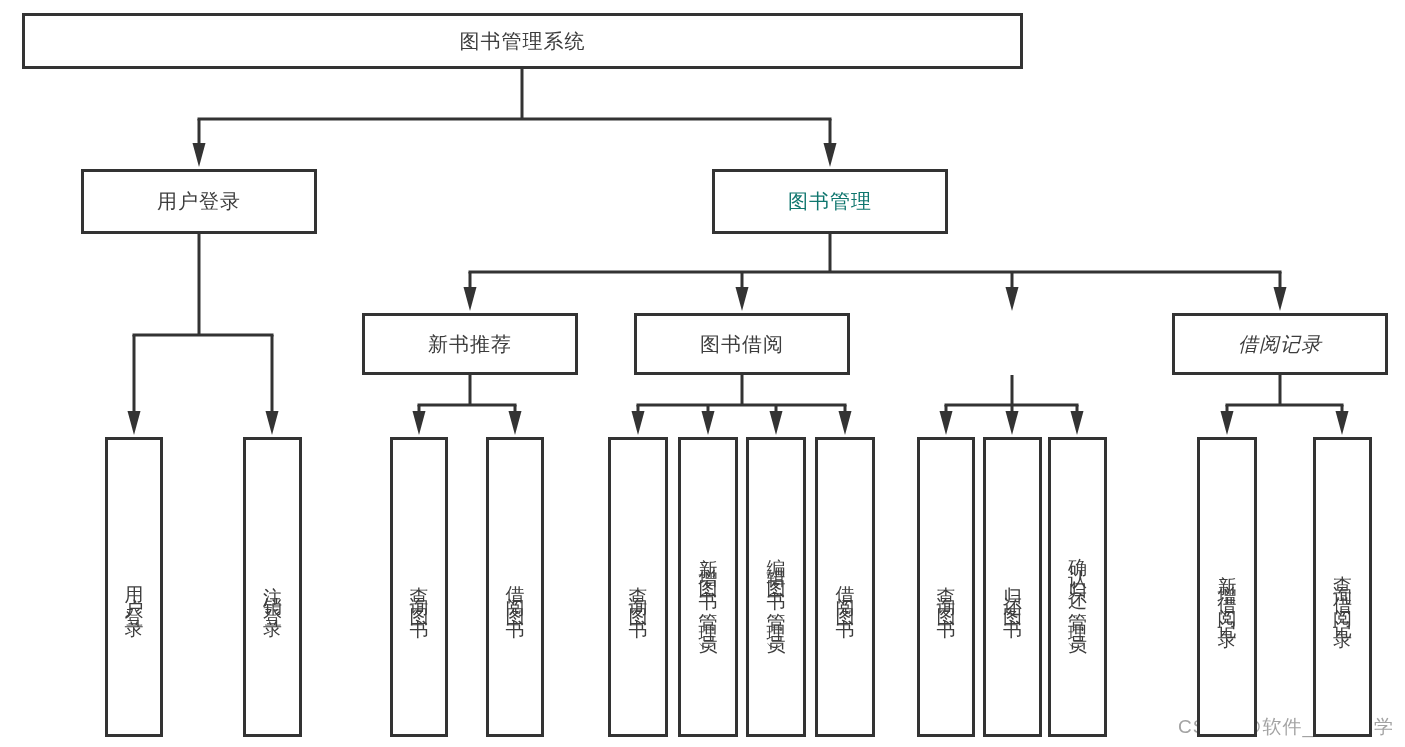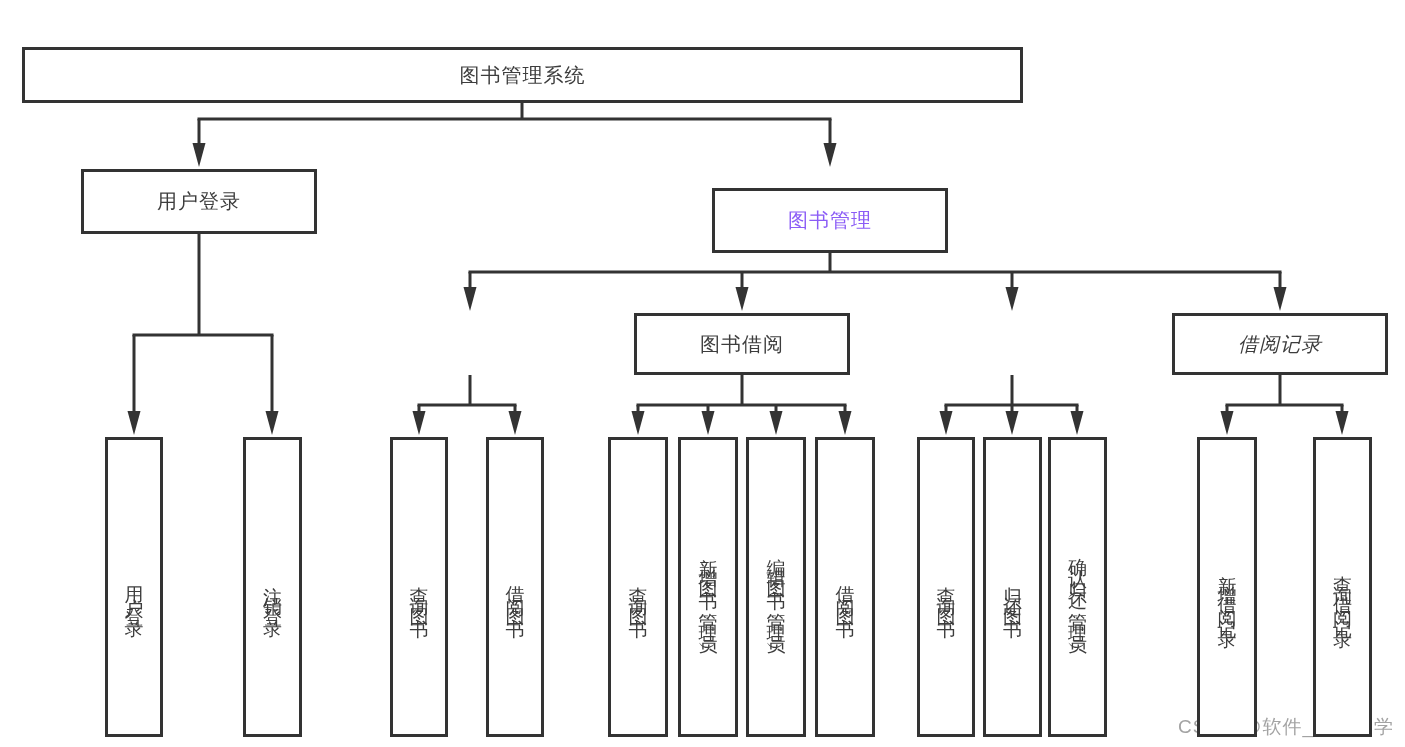--- a/index.html
+++ b/index.html
@@ -93,28 +93,31 @@
       <line x1="1077" y1="405" x2="1077" y2="415" stroke="#333333" stroke-width="3"></line>
       <polygon points="1070.5,411 1083.5,411 1077,435" fill="#333333"></polygon>
       <line x1="1280" y1="375" x2="1280" y2="405" stroke="#333333" stroke-width="3"></line>
       <line x1="1225.5" y1="405" x2="1343.5" y2="405" stroke="#333333" stroke-width="3"></line>
       <line x1="1227" y1="405" x2="1227" y2="415" stroke="#333333" stroke-width="3"></line>
       <polygon points="1220.5,411 1233.5,411 1227,435" fill="#333333"></polygon>
       <line x1="1342" y1="405" x2="1342" y2="415" stroke="#333333" stroke-width="3"></line>
       <polygon points="1335.5,411 1348.5,411 1342,435" fill="#333333"></polygon>
     </svg>
   <div class="watermark" style="left: 1178px; top: 714px; color: rgb(163, 163, 163);">CSDN @软件_小贺同学</div>
-<div class="node" style="left: 22px; top: 13px; width: 1001px; height: 56px; border-color: rgb(51, 51, 51); color: rgb(61, 61, 61); margin-top: 34px;">
+<div class="node" style="left: 22px; top: 13px; width: 1001px; height: 56px; border-color: rgb(51, 51, 51); color: rgb(61, 61, 61);">
       <span class="label">图书管理系统</span>
     </div>
     <div class="node" style="left: 81px; top: 169px; width: 236px; height: 65px; border-color: rgb(51, 51, 51); color: rgb(61, 61, 61);">
       <span class="label">用户登录</span>
     </div>
-    <div class="node" style="left: 712px; top: 169px; width: 236px; height: 65px; border-color: rgb(51, 51, 51); color: #8b5cf6; margin-top: 19px;">
+    <div class="node" style="left: 712px; top: 169px; width: 236px; height: 65px; border-color: rgb(51, 51, 51); color: #0f766e;">
       <span class="label">图书管理</span>
+    </div>
+    <div class="node" style="left: 362px; top: 313px; width: 216px; height: 62px; border-color: rgb(51, 51, 51); color: rgb(61, 61, 61);">
+      <span class="label">新书推荐</span>
     </div>
     <div class="node" style="left: 634px; top: 313px; width: 216px; height: 62px; border-color: rgb(51, 51, 51); color: rgb(61, 61, 61);">
       <span class="label">图书借阅</span>
     </div>
     <div class="node" style="left: 1172px; top: 313px; width: 216px; height: 62px; border-color: rgb(51, 51, 51); color: rgb(61, 61, 61); font-style: italic;">
       <span class="label">借阅记录</span>
     </div>
     <div class="node vertical" style="left: 105px; top: 437px; width: 58px; height: 300px; border-color: rgb(51, 51, 51); color: rgb(61, 61, 61);">
       <span class="label">用户登录</span>
     </div>

